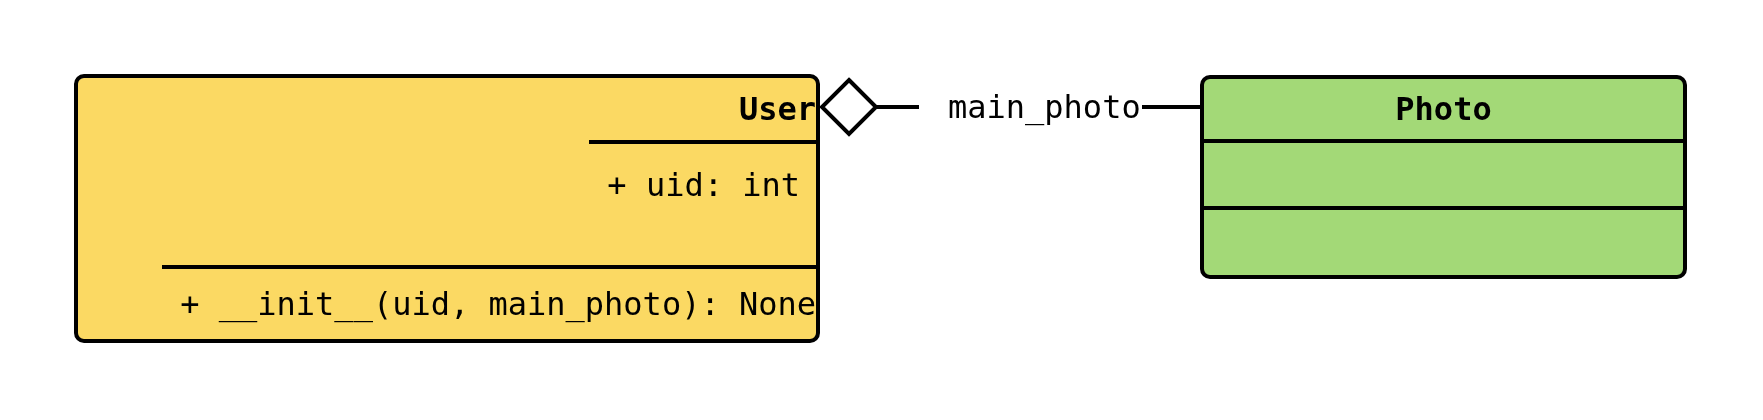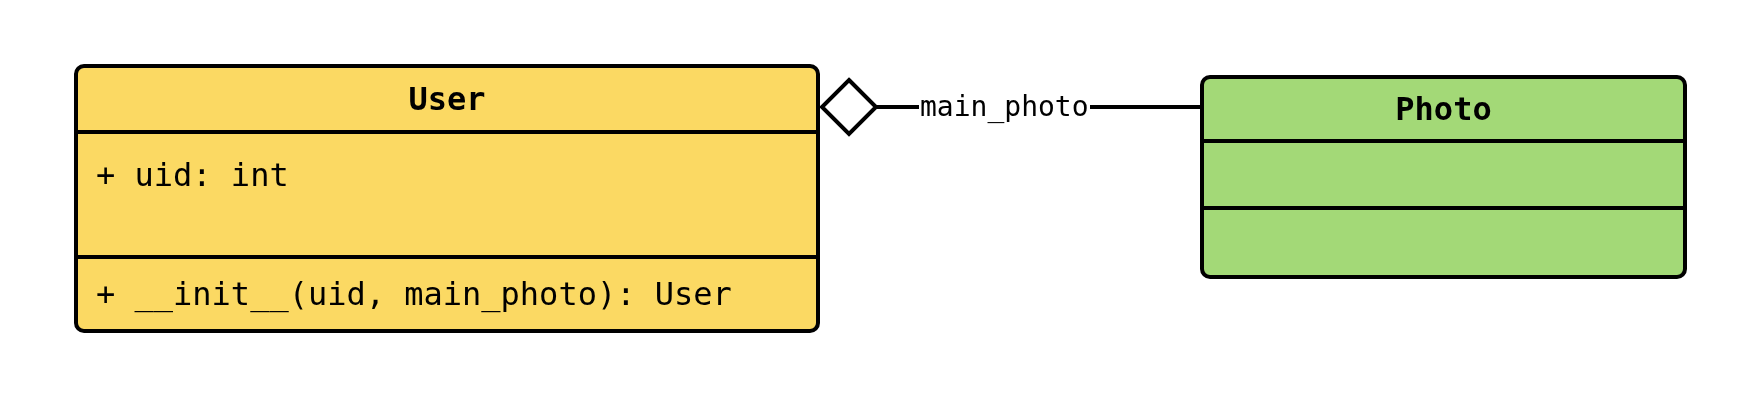--- a/index.html
+++ b/index.html
@@ -24,45 +24,46 @@
     border: 4px solid var(--stroke, #000);
     border-radius: 10px;
     box-sizing: border-box;
     display: flex;
     flex-direction: column;
     font-size: 32px;
     line-height: 33px;
   }
   .user-class {
     left: 74px;
-    top: 64px;
+    top: 74px;
     width: 746px;
     height: 269px;
     background: var(--user-fill, #FBD963);
+    align-items: flex-end;
   }
   .photo-class {
     left: 1200px;
     top: 75px;
     width: 487px;
     height: 204px;
     background: var(--photo-fill, #A3D977);
   }
   .uml-title {
     font-weight: bold;
     display: flex;
     align-items: center;
     justify-content: center;
     box-sizing: border-box;
   }
   .user-class .uml-title  { height: 62px; }
   .photo-class .uml-title { height: 60px; }
   .uml-attrs {
     border-top: 4px solid var(--stroke, #000);
     box-sizing: border-box;
-    padding: 25px 0 0 18px;
+    padding: 25px 16px 0 18px;
   }
   .user-class .uml-attrs  { height: 125px; }
   .photo-class .uml-attrs { height: 67px; padding: 0; }
   .uml-methods {
     border-top: 4px solid var(--stroke, #000);
     box-sizing: border-box;
     flex: 1;
     display: flex;
     flex-direction: column;
     justify-content: center;
@@ -96,38 +97,39 @@
     display: flex;
     align-items: center;
   }
   .conn .seg {
     height: 4px;
     background: var(--stroke, #000);
   }
   .conn .seg1 { width: 42px; flex: 0 0 42px; }
   .conn .seg2 { flex: 1; }
   .conn-label {
-    font-size: 28px;
+    font-size: 32px;
     line-height: 36px;
     padding: 0 1px;
     white-space: pre;
+    margin-left: 28px;
   }
 </style>
 </head>
 <body style="background: rgb(255, 255, 255);">
 
 <div class="canvas">
 
   <div class="uml-class user-class">
     <div class="uml-title">User</div>
     <div class="uml-attrs">
       <div class="uml-line"><span>+ uid: int</span><span class="b"></span></div>
     </div>
     <div class="uml-methods">
-      <div class="uml-line"><span>+ __init__(uid, main_photo): User</span></div>
+      <div class="uml-line"><span>+ __init__(uid, main_photo): None</span></div>
     </div>
   </div>
 
   <svg class="diamond-svg" viewBox="0 0 60 60">
     <polygon points="30,3 57,30 30,57 3,30"></polygon>
   </svg>
 
   <div class="conn">
     <div class="seg seg1"></div>
     <div class="conn-label">main_photo</div>

